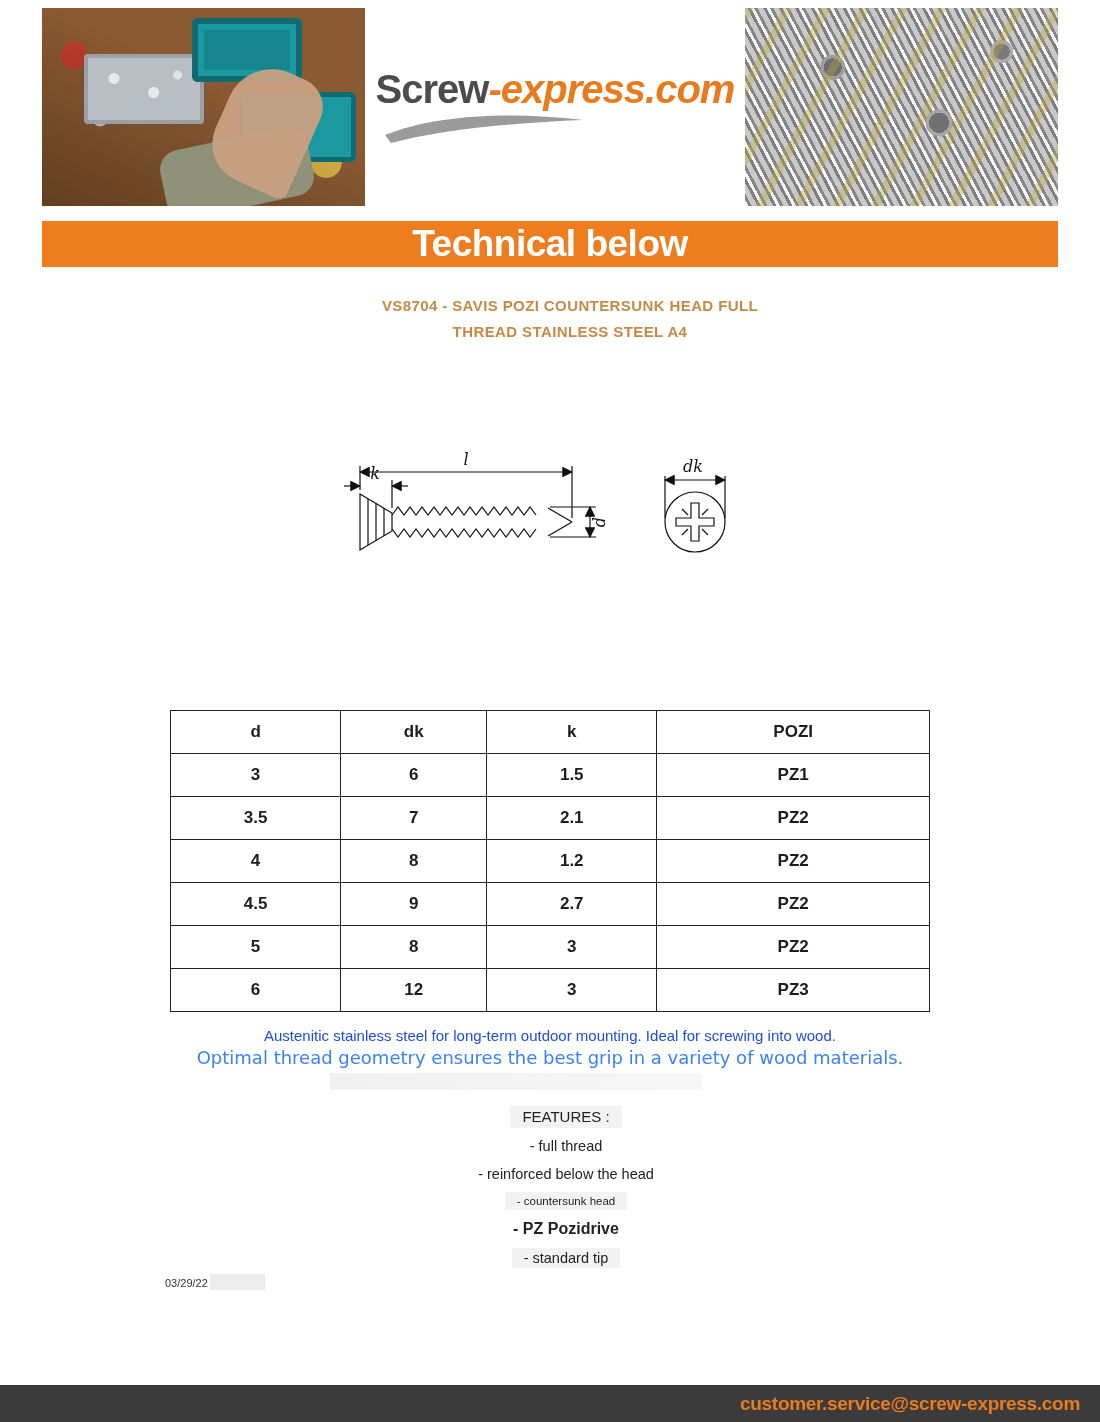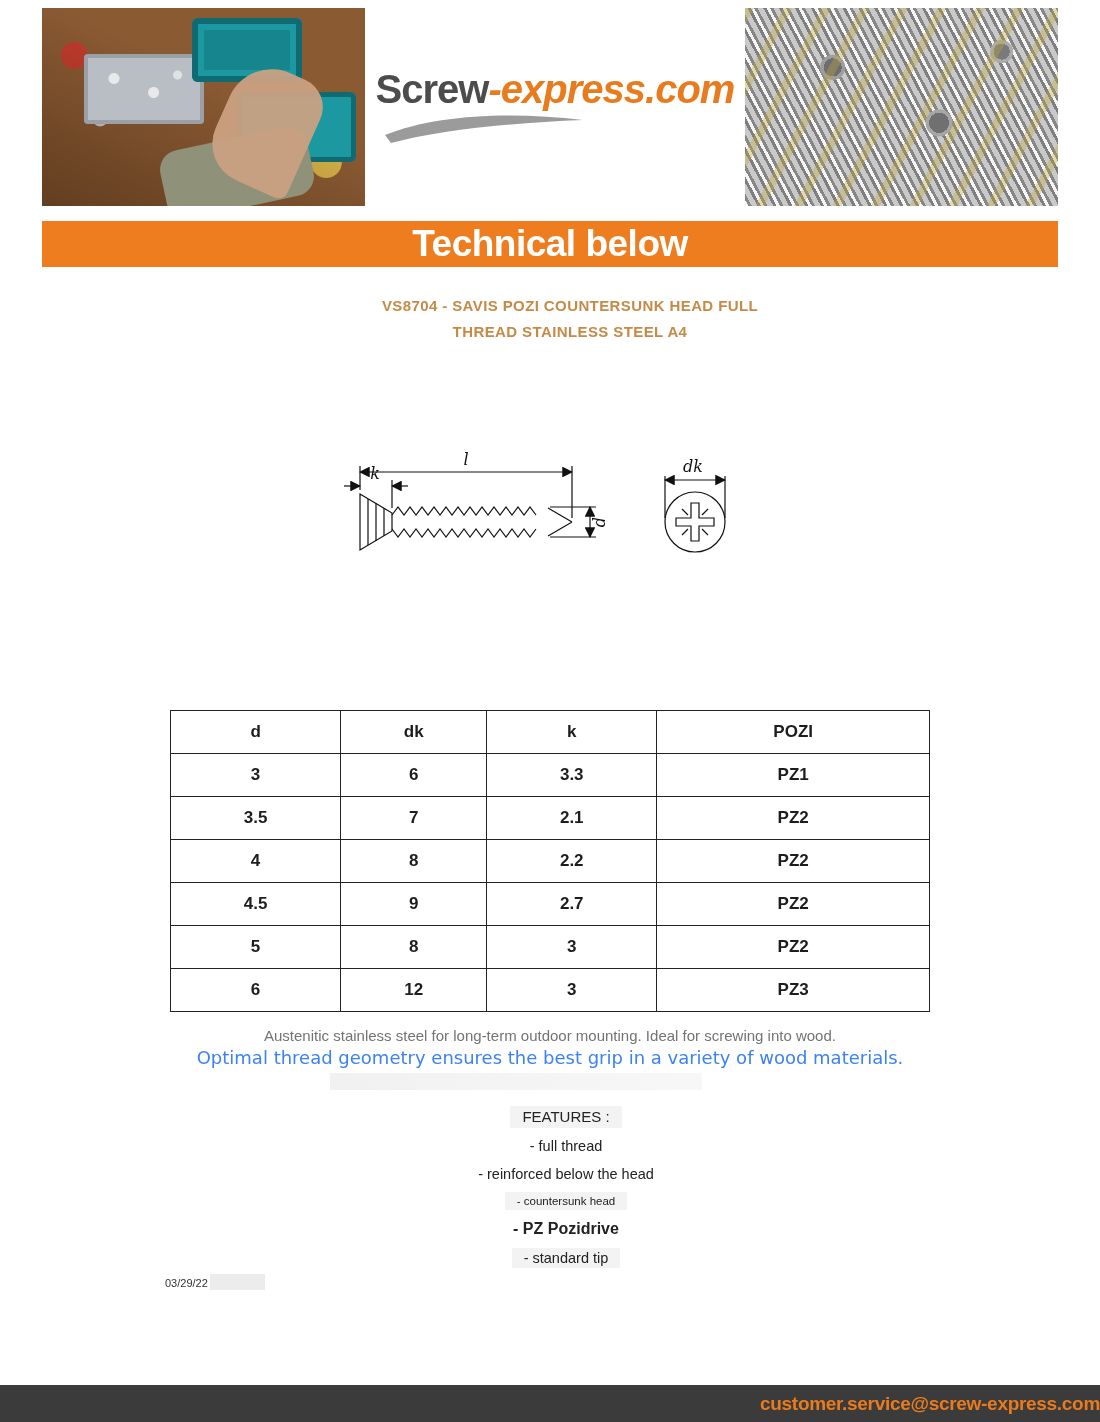--- a/index.html
+++ b/index.html
@@ -58,40 +58,40 @@
   .diagram{position:absolute;top:432px;left:300px;}
   .dim-label{font-family:"DejaVu Serif",serif;font-style:italic;font-size:16px;fill:#111;}
 
   
   .spec-table{position:absolute;top:710px;left:170px;width:760px;border-collapse:collapse;}
   .spec-table th,.spec-table td{border:1.6px solid #222;height:40px;text-align:center;
     font-size:17px;font-weight:bold;color:#1d1d1d;}
 
   
   .description{position:absolute;top:1027px;left:0;width:100%;text-align:center;}
-  .desc1{font-size:15px;color:#737373;}
+  .desc1{font-size:15px;color:#1d4ed8;}
   .desc2{margin-top:3px;font-size:18px;color:#3b82f6;font-family:"DejaVu Sans",sans-serif;}
   .smudge-bar{position:absolute;top:1073px;left:330px;width:372px;height:17px;
     background:linear-gradient(90deg,#f1f1f1,#f7f7f7);}
 
   
   .features{position:absolute;top:1106px;left:16px;width:100%;text-align:center;color:#222;}
   .feat-heading{font-size:15px;line-height:22px;}
   .feat-item{line-height:20px;font-size:14.5px;margin-top:8px;}
   .f-small{font-size:11.5px;line-height:18px;}
   .f-bold{font-size:16px;font-weight:bold;line-height:22px;}
   .smudge{display:inline-block;background:#f3f3f3;padding:0 12px;}
 
   
   .date{position:absolute;top:1277px;left:165px;font-size:11px;color:#333;}
   .date-smudge{position:absolute;top:1274px;left:210px;width:55px;height:16px;background:#ececec;}
 
   
   .footer{position:absolute;bottom:0;left:0;width:100%;height:37px;background:#3B3B3B;
-    box-sizing:border-box;display:flex;align-items:center;justify-content:flex-end;}
+    box-sizing:border-box;display:flex;align-items:center;justify-content:flex-end;padding-right:20px;}
   .footer-email{color:#E87B1E;font-weight:bold;font-size:19px;letter-spacing:-.3px;}
 </style>
 </head>
 <body>
 
 <div class="page">
 
   <div class="header">
     <div class="photo photo-left">
       <div class="deco deco-parts-tray"></div>
@@ -163,33 +163,33 @@
         <th>d</th>
         <th>dk</th>
         <th>k</th>
         <th>POZI</th>
       </tr>
     </thead>
     <tbody>
       <tr>
         <td>3</td>
         <td>6</td>
-        <td>3.3</td>
+        <td>1.5</td>
         <td>PZ1</td>
       </tr>
       <tr>
         <td>3.5</td>
         <td>7</td>
         <td>2.1</td>
         <td>PZ2</td>
       </tr>
       <tr>
         <td>4</td>
         <td>8</td>
-        <td>2.2</td>
+        <td>1.2</td>
         <td>PZ2</td>
       </tr>
       <tr>
         <td>4.5</td>
         <td>9</td>
         <td>2.7</td>
         <td>PZ2</td>
       </tr>
       <tr>
         <td>5</td>

